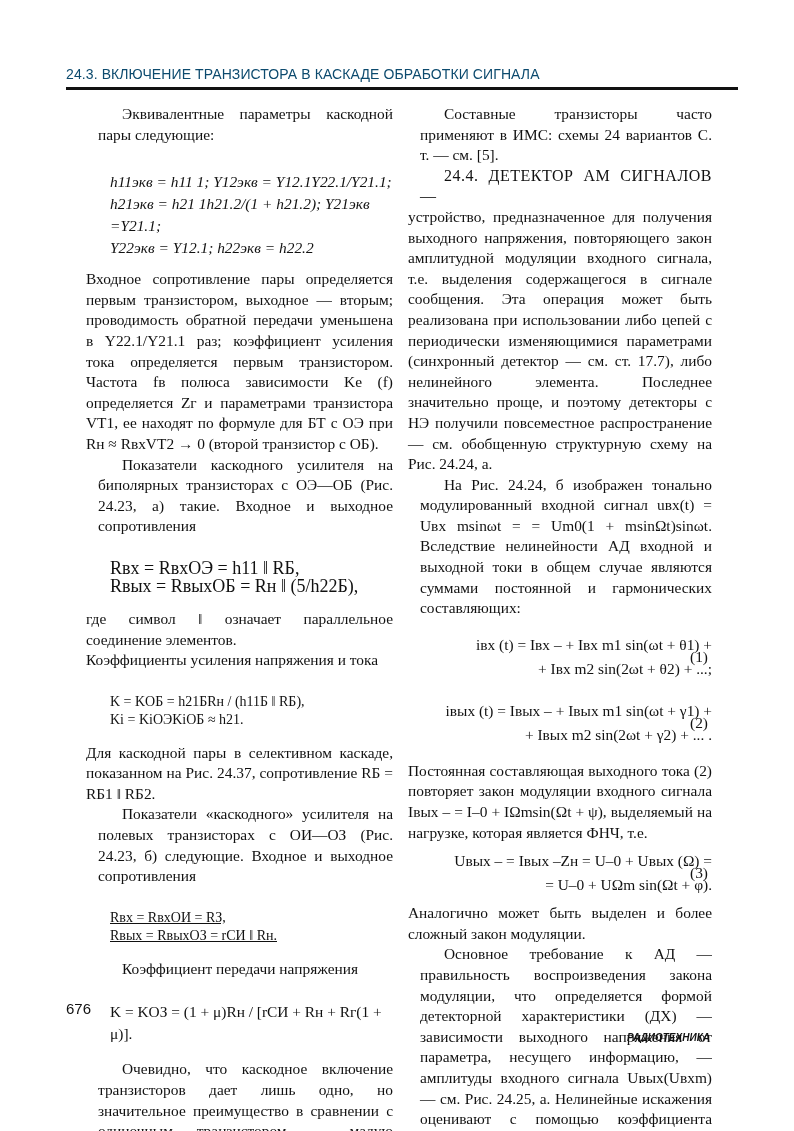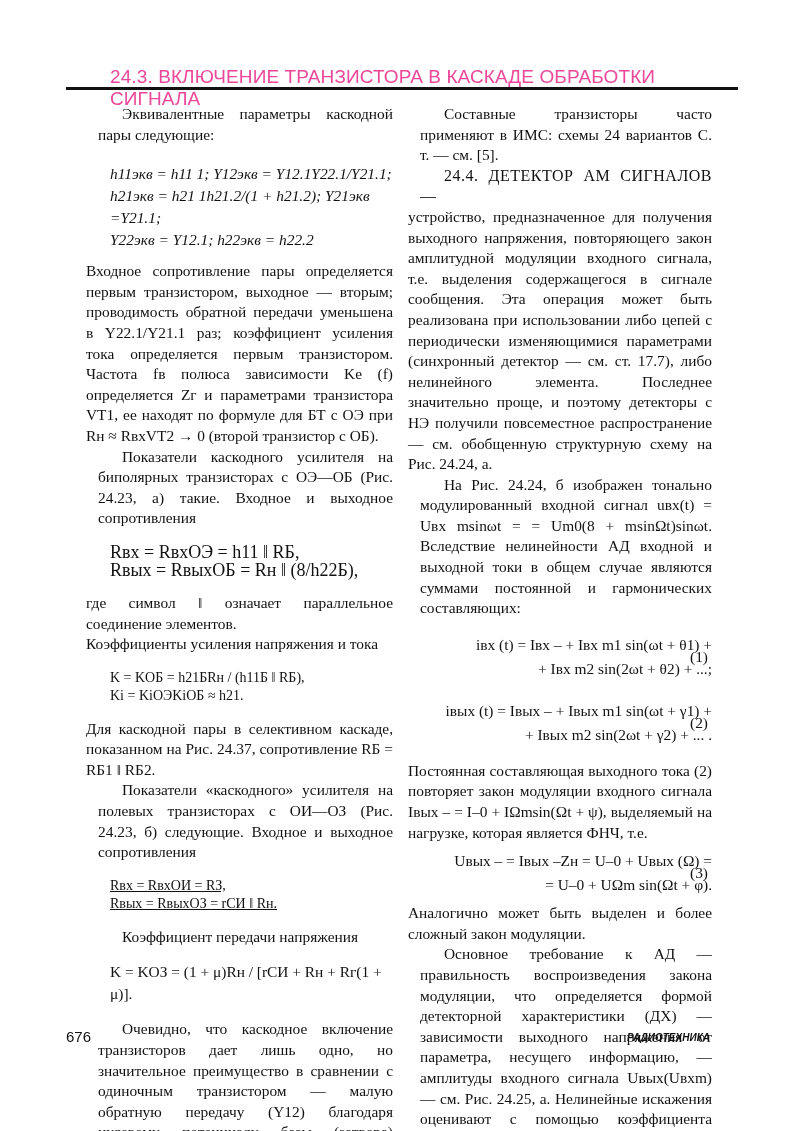--- a/index.html
+++ b/index.html
@@ -1,32 +1,32 @@
 <!DOCTYPE html>
 <html><head>
 <meta charset="utf-8">
 <style>
   html, body { margin: 0; padding: 0; background: #ffffff; }
   body { width: 794px; height: 1131px; position: relative; overflow: hidden;
          font-family: "Liberation Serif", serif; color: #111; }
   .header { position: absolute; left: 66px; top: 66px; width: 672px; }
-  .header-title { font-family: "Liberation Sans", sans-serif; font-size: 19px; letter-spacing: 0.1px; color:#ec4899;margin-left:44px; }
+  .header-title { font-family: "Liberation Sans", sans-serif; font-size: 14px; letter-spacing: 0.1px; color:#0c4a6e; }
   .header-rule { position: absolute; left: 0; top: 21px; width: 672px; height: 2.5px; background: #111; }
   .col { position: absolute; top: 104px; font-size: 15.4px; line-height: 20.6px; text-align: justify; }
   .col-left { left: 86px; width: 307px; }
   .col-right { left: 408px; width: 304px; }
   p { margin: 0; }
   .ind { text-indent: 24px; margin-left: 12px; }
   .f { font-style: italic; }
-  .formula { padding-left: 24px; text-align: left; line-height: 22px; }
+  .formula { padding-left: 24px; text-align: left; line-height: 22px; margin-top: 8px; }
   .eq { position: relative; padding-left: 24px; text-align: right; line-height: 24px; font-family: Liberation Serif, serif; }
   .eqno { position: absolute; right: 4px; top: 12px; }
   .h { font-weight: normal; font-size: 16px; letter-spacing: 0.5px; }
   .gap6 { height: 6px; } .gap10 { height: 10px; } .gap14 { height: 14px; } .gap18 { height: 18px; }
-  .footer-page { position: absolute; left: 66px; top: 1028px; font-family: "Liberation Sans", sans-serif; font-size: 15px; }
+  .footer-page { position: absolute; left: 66px; top: 1000px; font-family: "Liberation Sans", sans-serif; font-size: 15px; }
   .footer-book { position: absolute; right: 84px; top: 1032px; font-family: "Liberation Sans", sans-serif; font-size: 10px; font-style: italic; font-weight: bold; }
 </style>
 </head>
 <body>
 
 <div class="header">
   <div class="header-title">24.3. ВКЛЮЧЕНИЕ ТРАНЗИСТОРА В КАСКАДЕ ОБРАБОТКИ СИГНАЛА</div>
   <div class="header-rule"></div>
 </div>
 
@@ -37,21 +37,21 @@
     <div>h11экв = h11 1; Y12экв = Y12.1Y22.1/Y21.1;</div>
     <div>h21экв = h21 1h21.2/(1 + h21.2); Y21экв =Y21.1;</div>
     <div>Y22экв = Y12.1; h22экв = h22.2</div>
   </div>
   <div class="gap10"></div>
   <p>Входное сопротивление пары определяется первым транзистором, выходное — вторым; проводимость обратной передачи уменьшена в Y22.1/Y21.1 раз; коэффициент усиления тока определяется первым транзистором. Частота fв полюса зависимости Ke (f) определяется Zг и параметрами транзистора VT1, ее находят по формуле для БТ с ОЭ при Rн ≈ RвхVT2 → 0 (второй транзистор с ОБ).</p>
   <p class="ind">Показатели каскодного усилителя на биполярных транзисторах с ОЭ—ОБ (Рис. 24.23, а) такие. Входное и выходное сопротивления</p>
   <div class="gap14"></div>
   <div class="formula" style="font-size:18px;line-height:18px;">
     <div>Rвх = RвхОЭ = h11 ‖ RБ,</div>
-    <div>Rвых = RвыхОБ = Rн ‖ (8/h22Б),</div>
+    <div>Rвых = RвыхОБ = Rн ‖ (5/h22Б),</div>
   </div>
   <div class="gap14"></div>
   <p>где символ ‖ означает параллельное соединение элементов.</p>
   <p>Коэффициенты усиления напряжения и тока</p>
   <div class="gap14"></div>
   <div class="formula" style="font-size:14px;line-height:18px;">
     <div>K = KОБ = h21БRн / (h11Б ‖ RБ),</div>
     <div>Ki = KiОЭKiОБ ≈ h21.</div>
   </div>
   <div class="gap14"></div>
@@ -67,21 +67,21 @@
   <div class="gap14"></div>
   <div class="formula">K = KОЗ = (1 + μ)Rн / [rСИ + Rн + Rг(1 + μ)].</div>
   <div class="gap14"></div>
   <p class="ind">Очевидно, что каскодное включение транзисторов дает лишь одно, но значительное преимущество в сравнении с одиночным транзистором — малую обратную передачу (Y12) благодаря нулевому потенциалу базы (затвора) транзистора VT2 и, как следствие, — повышенную устойчивость. Поэтому его широко применяют в селективных каскадах с большим усилением (см. ст. 17.29, 17.30).</p>
 </div>
 
 <div class="col col-right">
   <p class="ind">Составные транзисторы часто применяют в ИМС: схемы 24 вариантов С. т. — см. [5].</p>
   <p class="ind h">24.4. ДЕТЕКТОР АМ СИГНАЛОВ —</p>
   <p>устройство, предназначенное для получения выходного напряжения, повторяющего закон амплитудной модуляции входного сигнала, т.е. выделения содержащегося в сигнале сообщения. Эта операция может быть реализована при использовании либо цепей с периодически изменяющимися параметрами (синхронный детектор — см. ст. 17.7), либо нелинейного элемента. Последнее значительно проще, и поэтому детекторы с НЭ получили повсеместное распространение — см. обобщенную структурную схему на Рис. 24.24, а.</p>
-  <p class="ind">На Рис. 24.24, б изображен тонально модулированный входной сигнал uвх(t) = Uвх msinωt = = Um0(8 + msinΩt)sinωt. Вследствие нелинейности АД входной и выходной токи в общем случае являются суммами постоянной и гармонических составляющих:</p>
+  <p class="ind">На Рис. 24.24, б изображен тонально модулированный входной сигнал uвх(t) = Uвх msinωt = = Um0(1 + msinΩt)sinωt. Вследствие нелинейности АД входной и выходной токи в общем случае являются суммами постоянной и гармонических составляющих:</p>
   <div class="gap14"></div>
   <div class="eq">
     <div>iвх (t) = Iвх – + Iвх m1 sin(ωt + θ1) +</div>
     <div>+ Iвх m2 sin(2ωt + θ2) + ...;</div>
     <span class="eqno">(1)</span>
   </div>
   <div class="gap18"></div>
   <div class="eq">
     <div>iвых (t) = Iвых – + Iвых m1 sin(ωt + γ1) +</div>
     <div>+ Iвых m2 sin(2ωt + γ2) + ... .</div>

